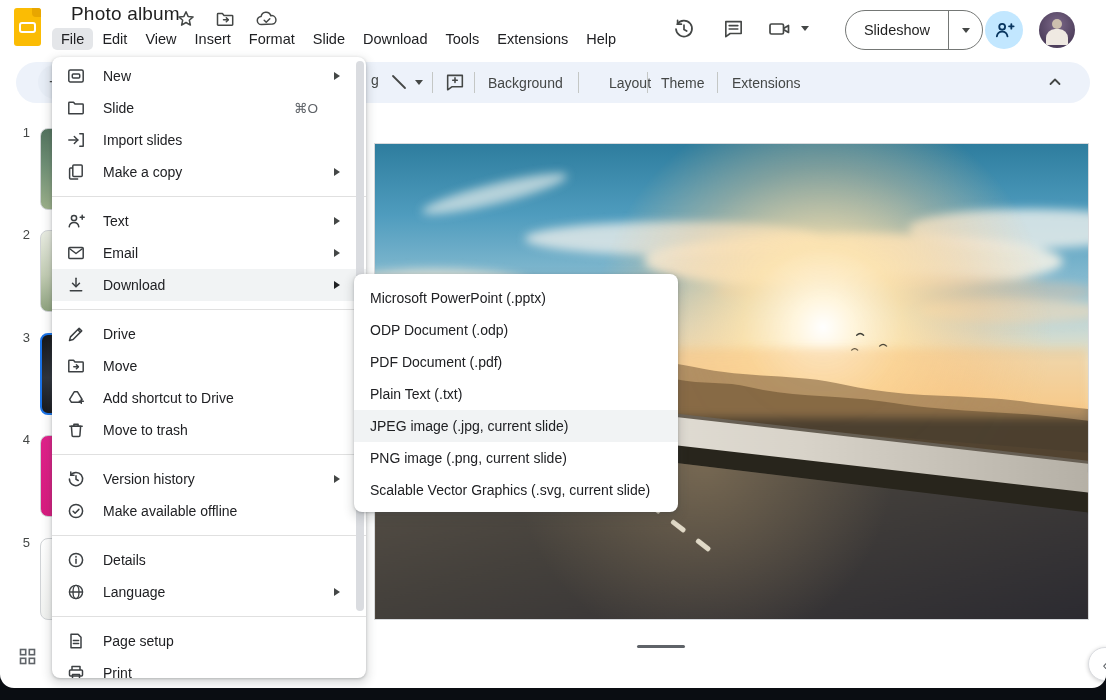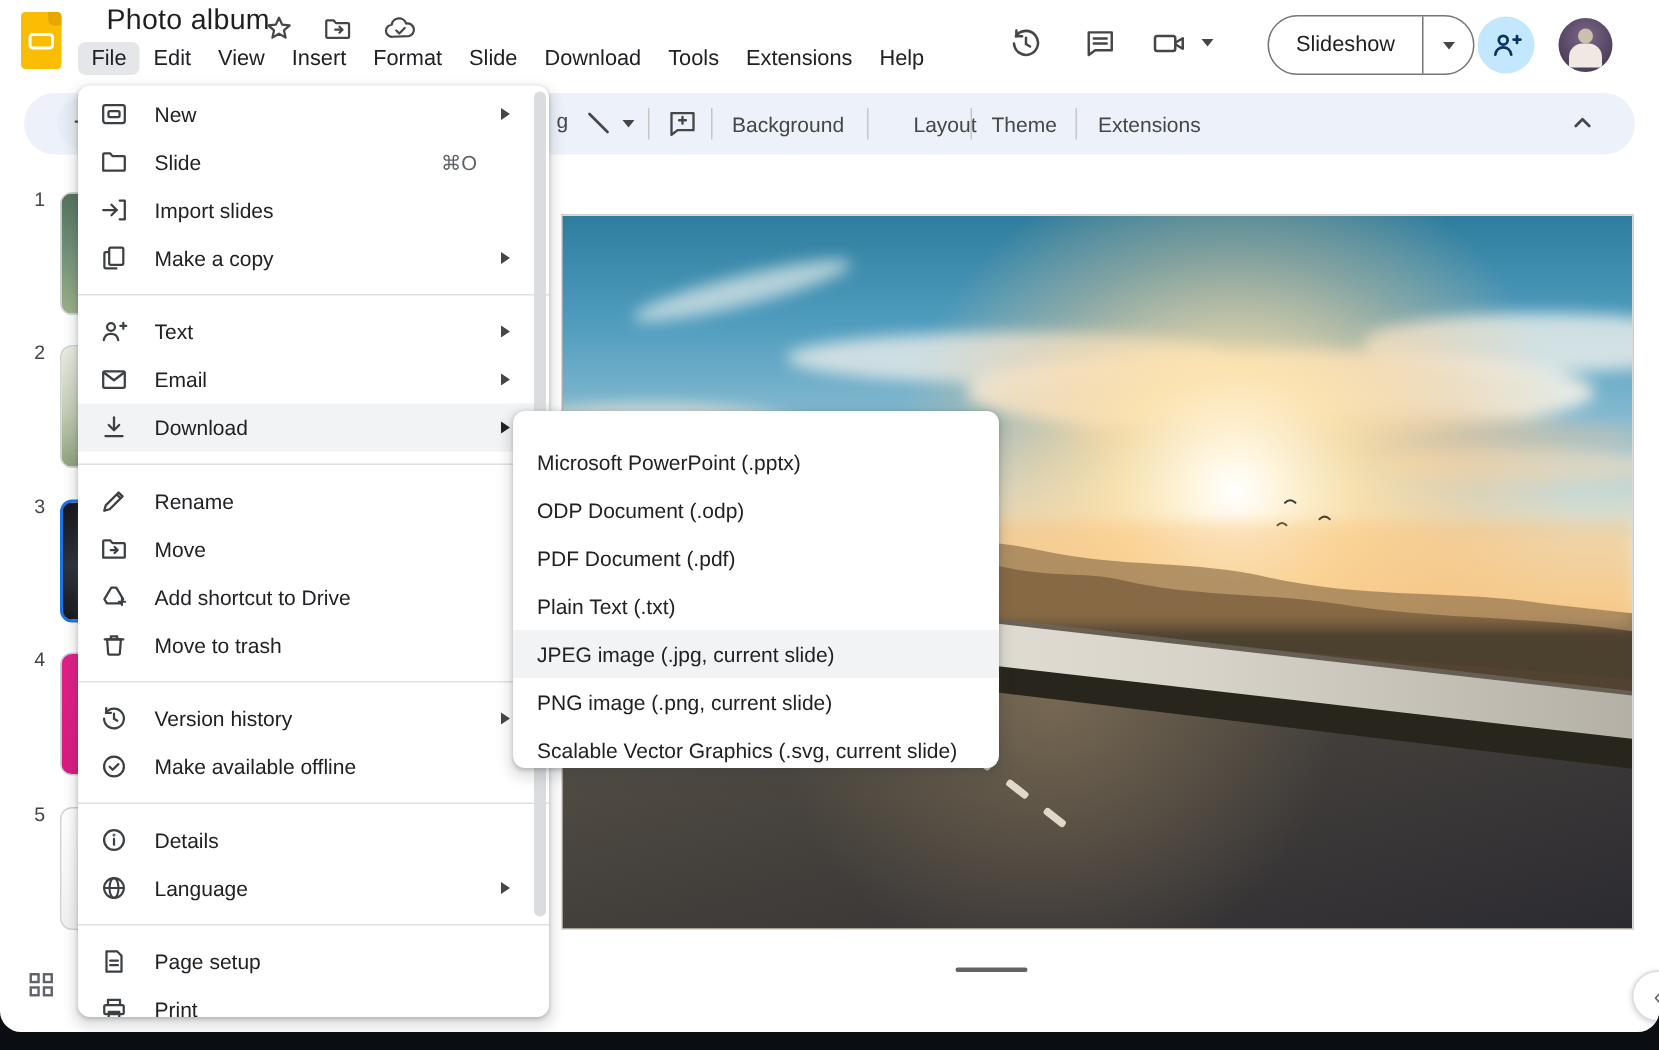--- a/index.html
+++ b/index.html
@@ -51,21 +51,21 @@
 
   
   .menu { position:absolute; left:52px; top:57px; width:314px; height:621px; background:#fff; border-radius:8px; box-shadow:0 1px 3px rgba(60,64,67,.3), 0 4px 8px 3px rgba(60,64,67,.15); overflow:hidden; padding-top:3px; z-index:50; }
   .menu-row { position:relative; height:32px; display:flex; align-items:center; padding-left:14px; font-size:14px; color:#202124; }
   .menu-row.hl { background:#f1f3f4; }
   .menu-row .mi-icon { width:20px; height:20px; margin-right:17px; color:#3c4043; flex:0 0 auto; }
   .menu-row .short { position:absolute; right:48px; font-size:13.5px; color:#5f6368; }
   .menu-row .subarrow { position:absolute; right:26px; width:0; height:0; border-top:4.5px solid transparent; border-bottom:4.5px solid transparent; border-left:6px solid #444746; }
   .menu-div { height:1px; background:#e0e0e0; margin:8px 0; }
   .menu-scroll { position:absolute; right:2px; top:4px; width:8px; height:550px; background:#dadce0; border-radius:4px; }
-  .submenu { position:absolute; left:342px; top:274px; width:324px; height:238px; background:#fff; border-radius:8px; box-shadow:0 1px 3px rgba(60,64,67,.3), 0 4px 8px 3px rgba(60,64,67,.15); padding-top:18px; z-index:51; }
+  .submenu { position:absolute; left:354px; top:274px; width:324px; height:238px; background:#fff; border-radius:8px; box-shadow:0 1px 3px rgba(60,64,67,.3), 0 4px 8px 3px rgba(60,64,67,.15); padding-top:8px; z-index:51; }
   .submenu .menu-row { padding-left:16px; }
   svg.ic { display:block; }
 </style>
 </head>
 <body>
 
 <div class="app">
 
   <div class="topbar">
     <div class="slides-logo">
@@ -357,21 +357,21 @@
         <span class="subarrow" style="border-left-color:#202124;"></span>
     </div>
     <div class="menu-div"></div>
     <div class="menu-row">
       <span class="mi-icon">
           <svg class="ic" width="20" height="20" viewBox="0 0 20 20" fill="none" stroke="#3c4043" stroke-width="1.5" stroke-linejoin="round">
             <path d="m3.5 16.5 1-3.6 8.6-8.6 2.6 2.6-8.6 8.6z"></path>
             <path d="m11.8 5.6 2.6 2.6"></path>
           </svg>
         </span>
-      <span>Rename</span>
+      <span>Drive</span>
     </div>
     <div class="menu-row">
       <span class="mi-icon">
           <svg class="ic" width="20" height="20" viewBox="0 0 20 20" fill="none" stroke="#3c4043" stroke-width="1.5" stroke-linejoin="round">
             <path d="M2.8 15.8V5c0-.4.3-.7.7-.7h4l1.5 1.8h7.5c.4 0 .7.3.7.7v8.3c0 .4-.3.7-.7.7H3.5c-.4 0-.7-.3-.7-.7z"></path>
             <path d="M7.8 10.7h4.4" stroke-linecap="round"></path>
             <path d="m10.4 8.7 2 2-2 2" stroke-linecap="round"></path>
           </svg>
         </span>
       <span>Move</span>

